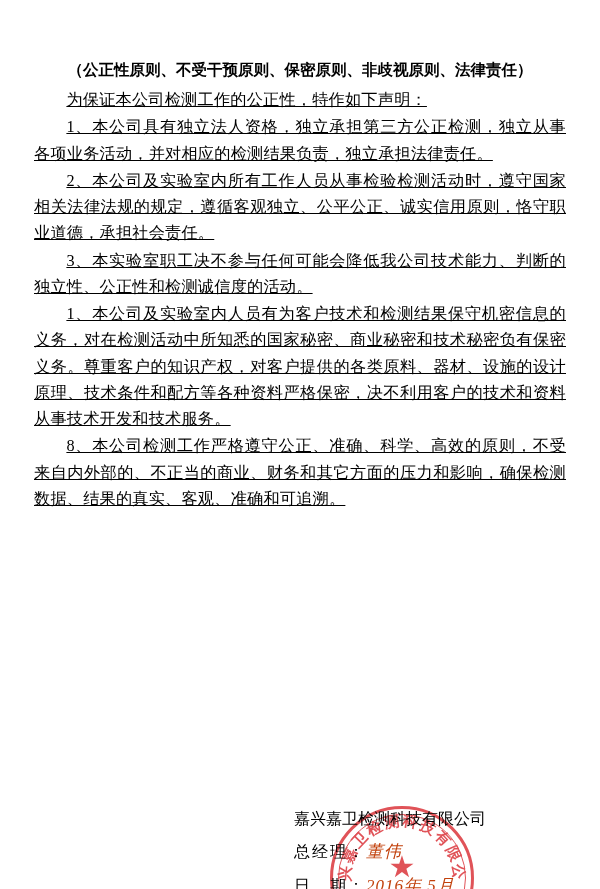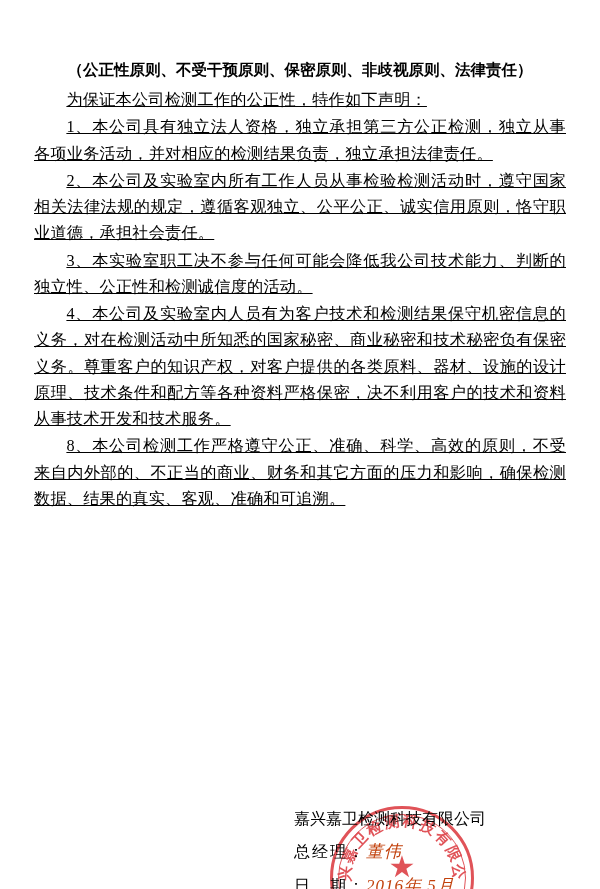--- a/index.html
+++ b/index.html
@@ -133,21 +133,21 @@
 <div class="page">
 
 
   <div class="subtitle">（公正性原则、不受干预原则、保密原则、非歧视原则、法律责任）</div>
 
   <div class="body-text">
     <p class="para">为保证本公司检测工作的公正性，特作如下声明：</p>
     <p class="para">1、本公司具有独立法人资格，独立承担第三方公正检测，独立从事各项业务活动，并对相应的检测结果负责，独立承担法律责任。</p>
     <p class="para">2、本公司及实验室内所有工作人员从事检验检测活动时，遵守国家相关法律法规的规定，遵循客观独立、公平公正、诚实信用原则，恪守职业道德，承担社会责任。</p>
     <p class="para">3、本实验室职工决不参与任何可能会降低我公司技术能力、判断的独立性、公正性和检测诚信度的活动。</p>
-    <p class="para">4、本公司及实验室内人员有为客户技术和检测结果保守机密信息的义务，对在检测活动中所知悉的国家秘密、商业秘密和技术秘密负有保密义务。尊重客户的知识产权，对客户提供的各类原料、器材、设施的设计原理、技术条件和配方等各种资料严格保密，决不利用客户的技术和资料从事技术开发和技术服务。</p>
+    <p class="para">1、本公司及实验室内人员有为客户技术和检测结果保守机密信息的义务，对在检测活动中所知悉的国家秘密、商业秘密和技术秘密负有保密义务。尊重客户的知识产权，对客户提供的各类原料、器材、设施的设计原理、技术条件和配方等各种资料严格保密，决不利用客户的技术和资料从事技术开发和技术服务。</p>
     <p class="para">8、本公司检测工作严格遵守公正、准确、科学、高效的原则，不受来自内外部的、不正当的商业、财务和其它方面的压力和影响，确保检测数据、结果的真实、客观、准确和可追溯。</p>
   </div>
 
   <div class="seal">
     <div class="seal-inner"></div>
     <svg class="seal-arc" viewBox="0 0 138 138">
       <defs>
         <path id="sealArcPath" d="M 17,69 A 52,52 0 0 1 121,69"></path>
       </defs>
       <text>

